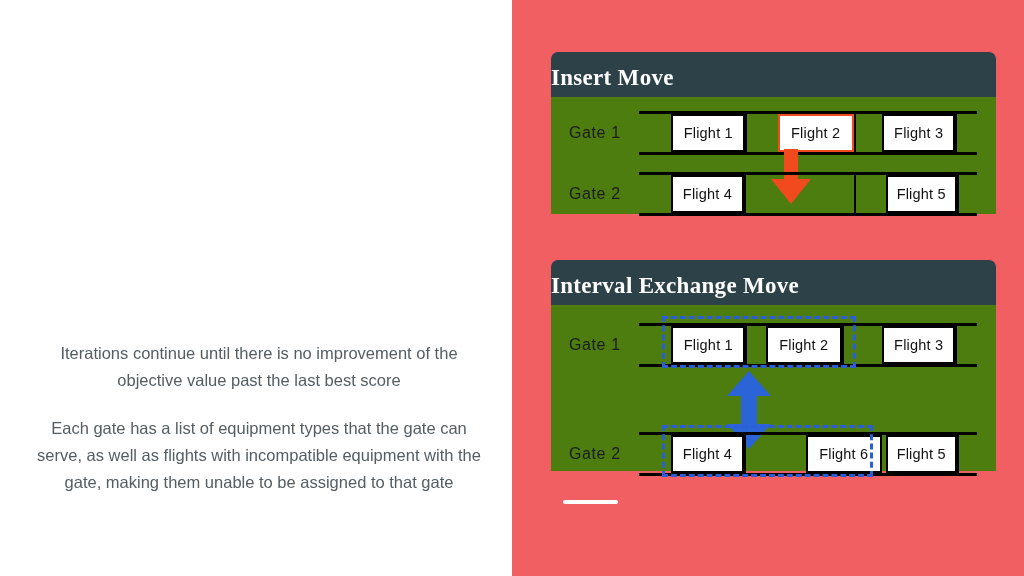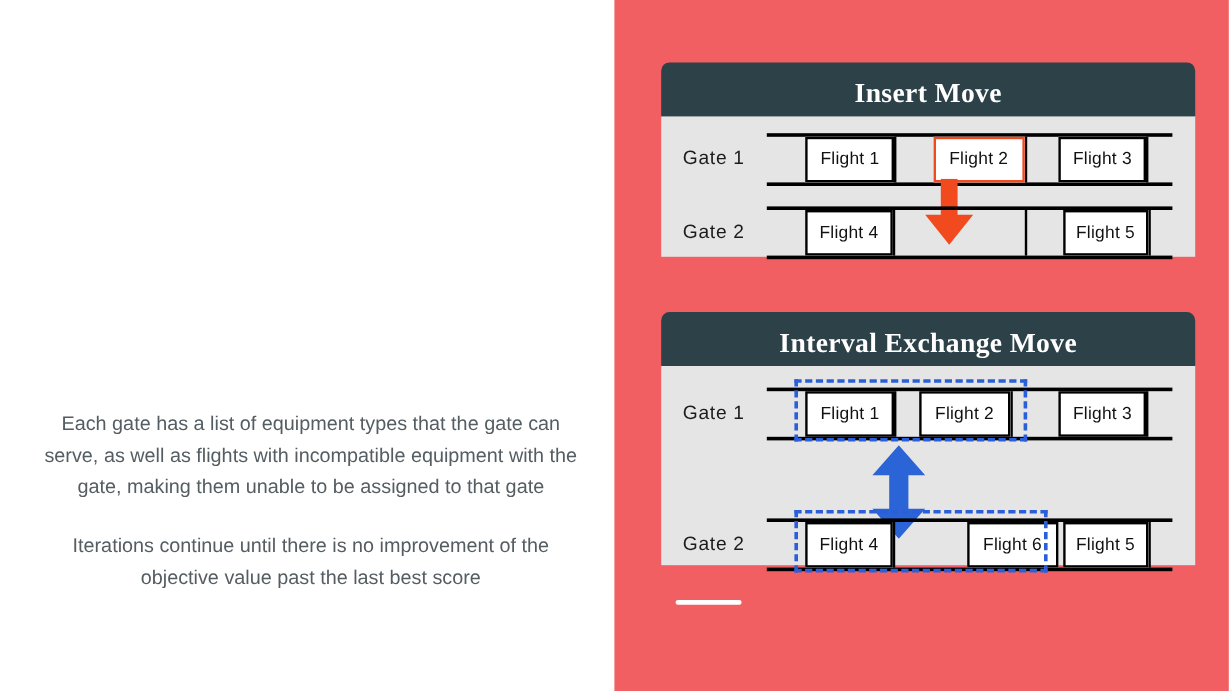--- a/index.html
+++ b/index.html
@@ -76,31 +76,31 @@
   }
   .card-1 { top: 52px; }
   .card-2 { top: 260px; }
 
   .card-header {
     background: #2d4148;
     border-radius: 7px;
     height: 51px;
     display: flex;
     align-items: center;
-    justify-content: center;
+    justify-content: flex-start;
   }
   .card-header-title {
     font-family: "Liberation Serif", serif;
     font-weight: bold;
     font-size: 23px;
     color: #ffffff;
     letter-spacing: 0.3px;
   }
   .card-body {
-    background: #e5e5e5;
+    background: #4d7c0f;
     position: relative;
     margin-top: -6px;
     padding-left: 32px;
   }
   .card-1 .card-body { height: 117px; }
   .card-2 .card-body { height: 166px; }
 
   
   .gate-row {
     position: absolute;
@@ -201,22 +201,22 @@
 </style>
 </head>
 <body>
 
 <div class="slide">
 
   <div class="left-col">
 
 
     <div class="body-block">
+      <p class="body-para">Iterations continue until there is no improvement of the objective value past the last best score</p>
       <p class="body-para">Each gate has a list of equipment types that the gate can serve, as well as flights with incompatible equipment with the gate, making them unable to be assigned to that gate</p>
-      <p class="body-para">Iterations continue until there is no improvement of the objective value past the last best score</p>
     </div>
 
   </div>
 
   <div class="right-panel">
 
     <div class="card card-1">
 
       <div class="card-header">
         <div class="card-header-title">Insert Move</div>

